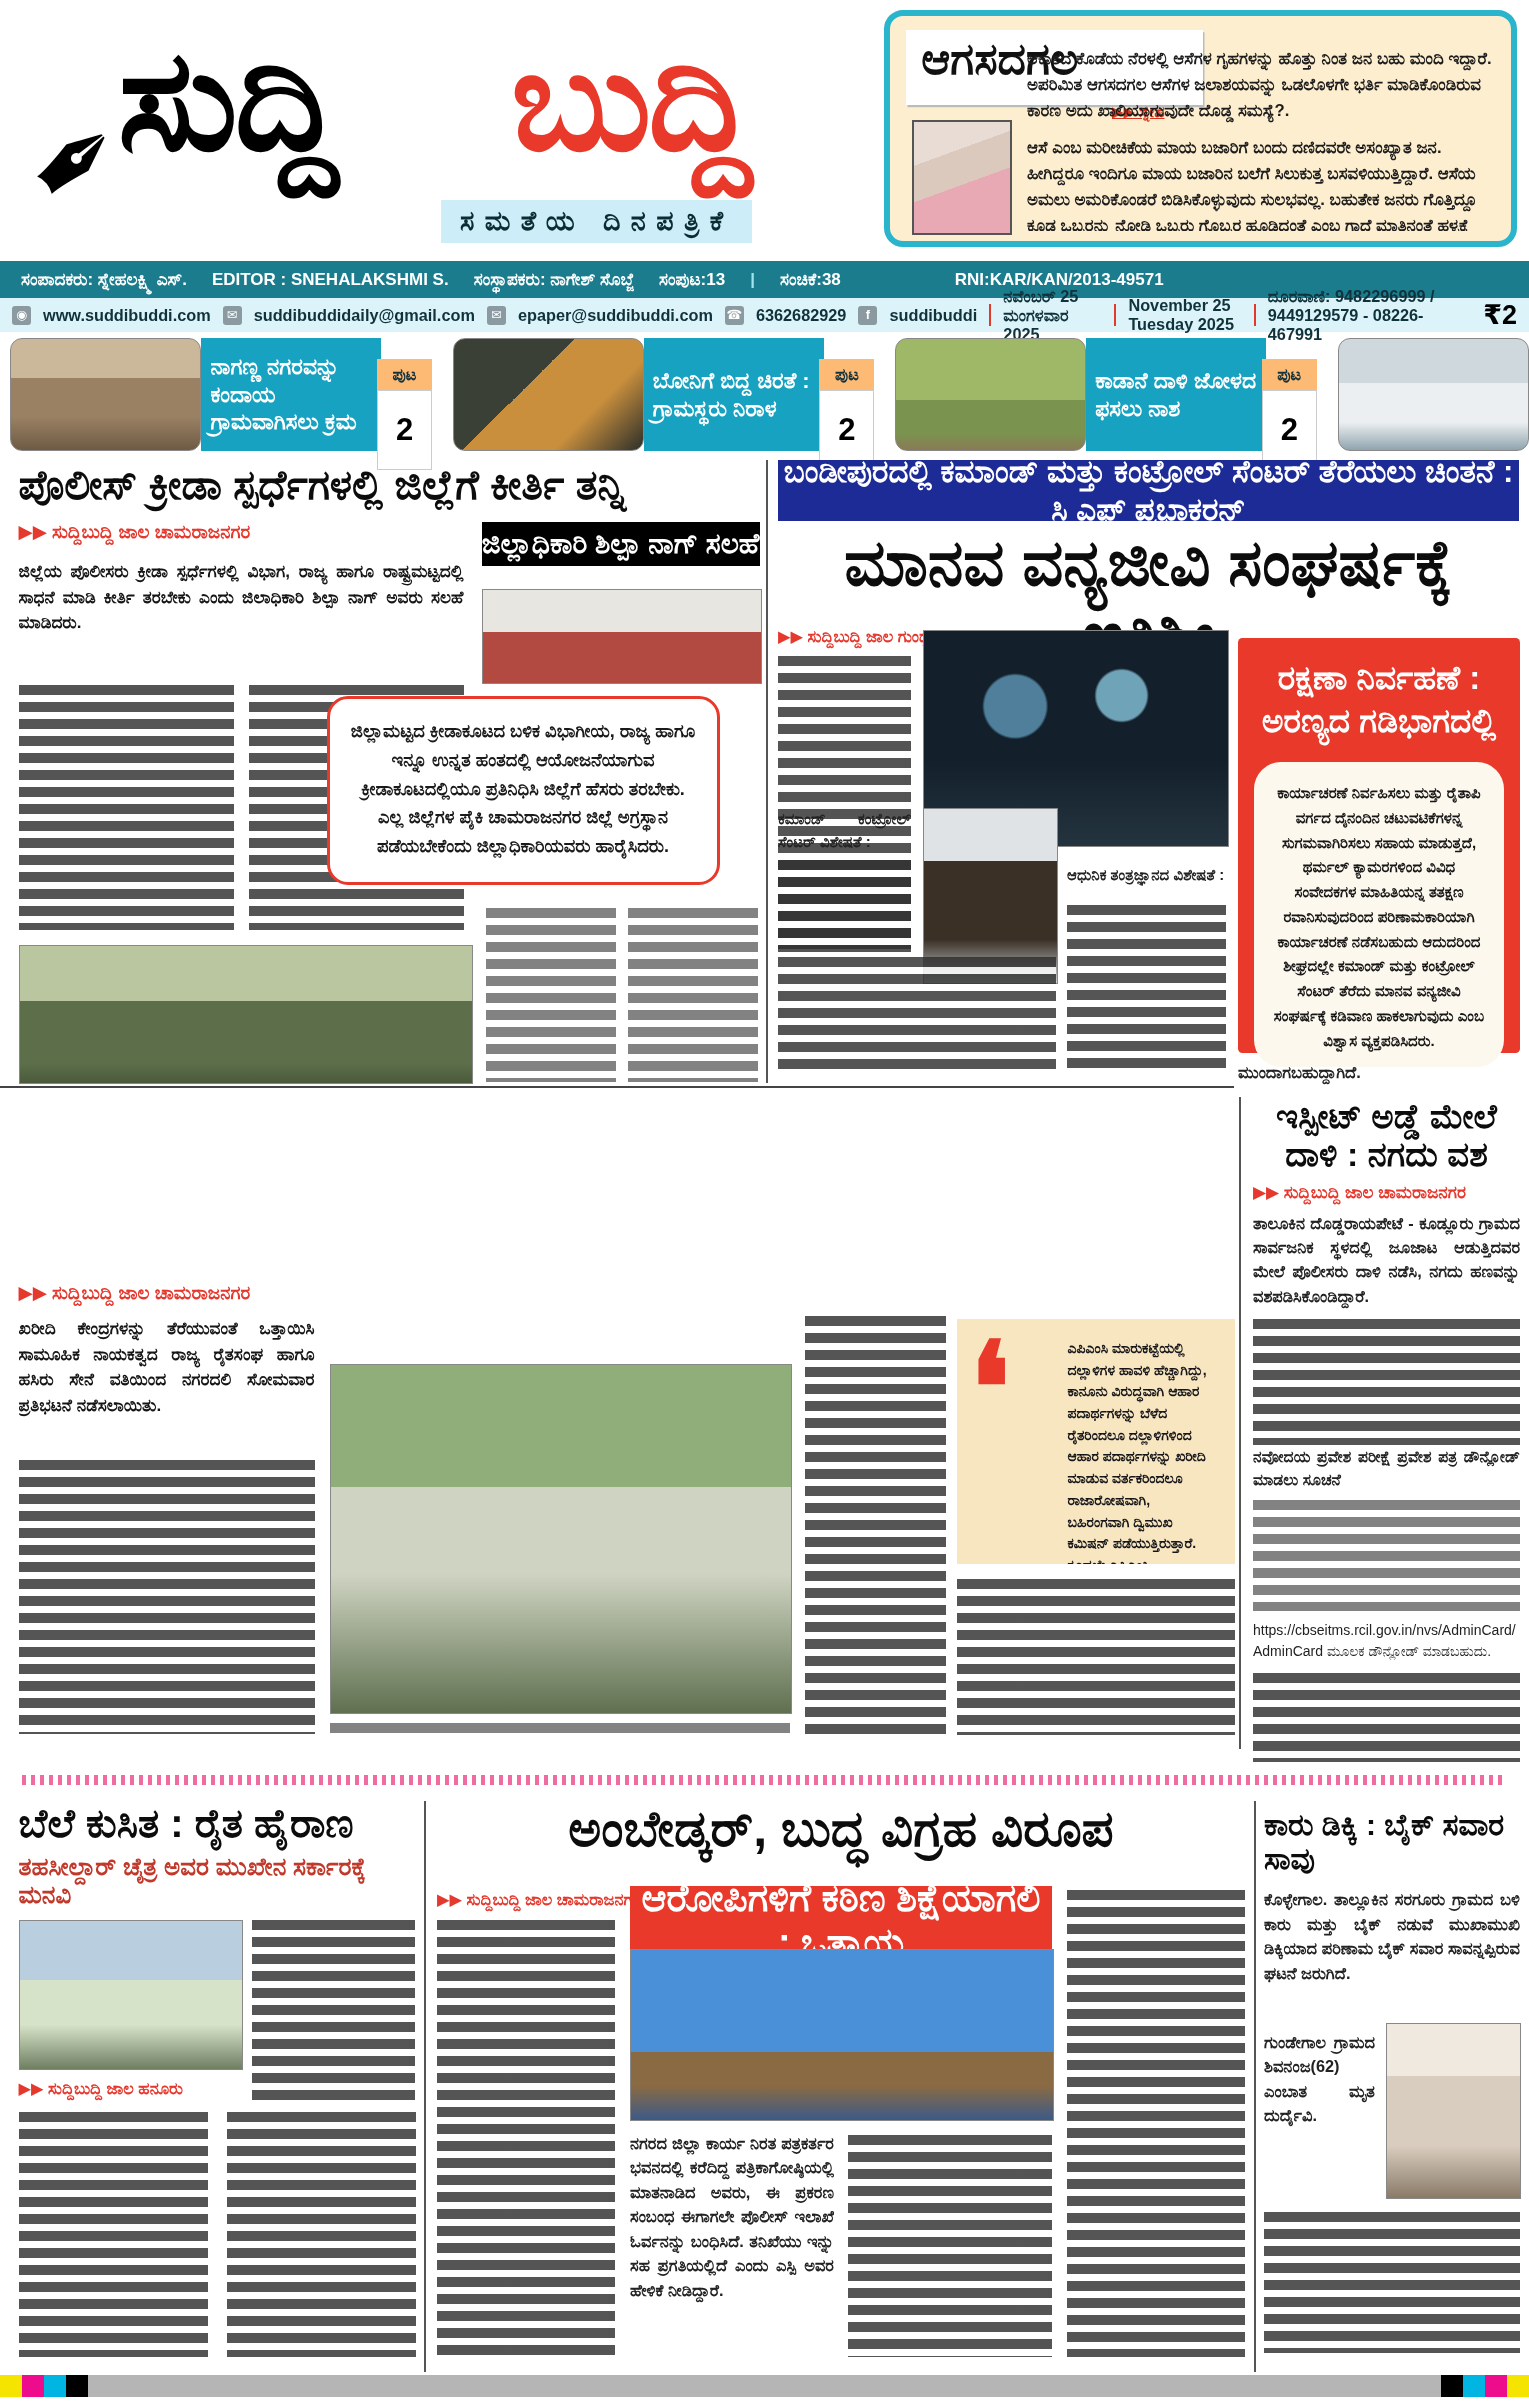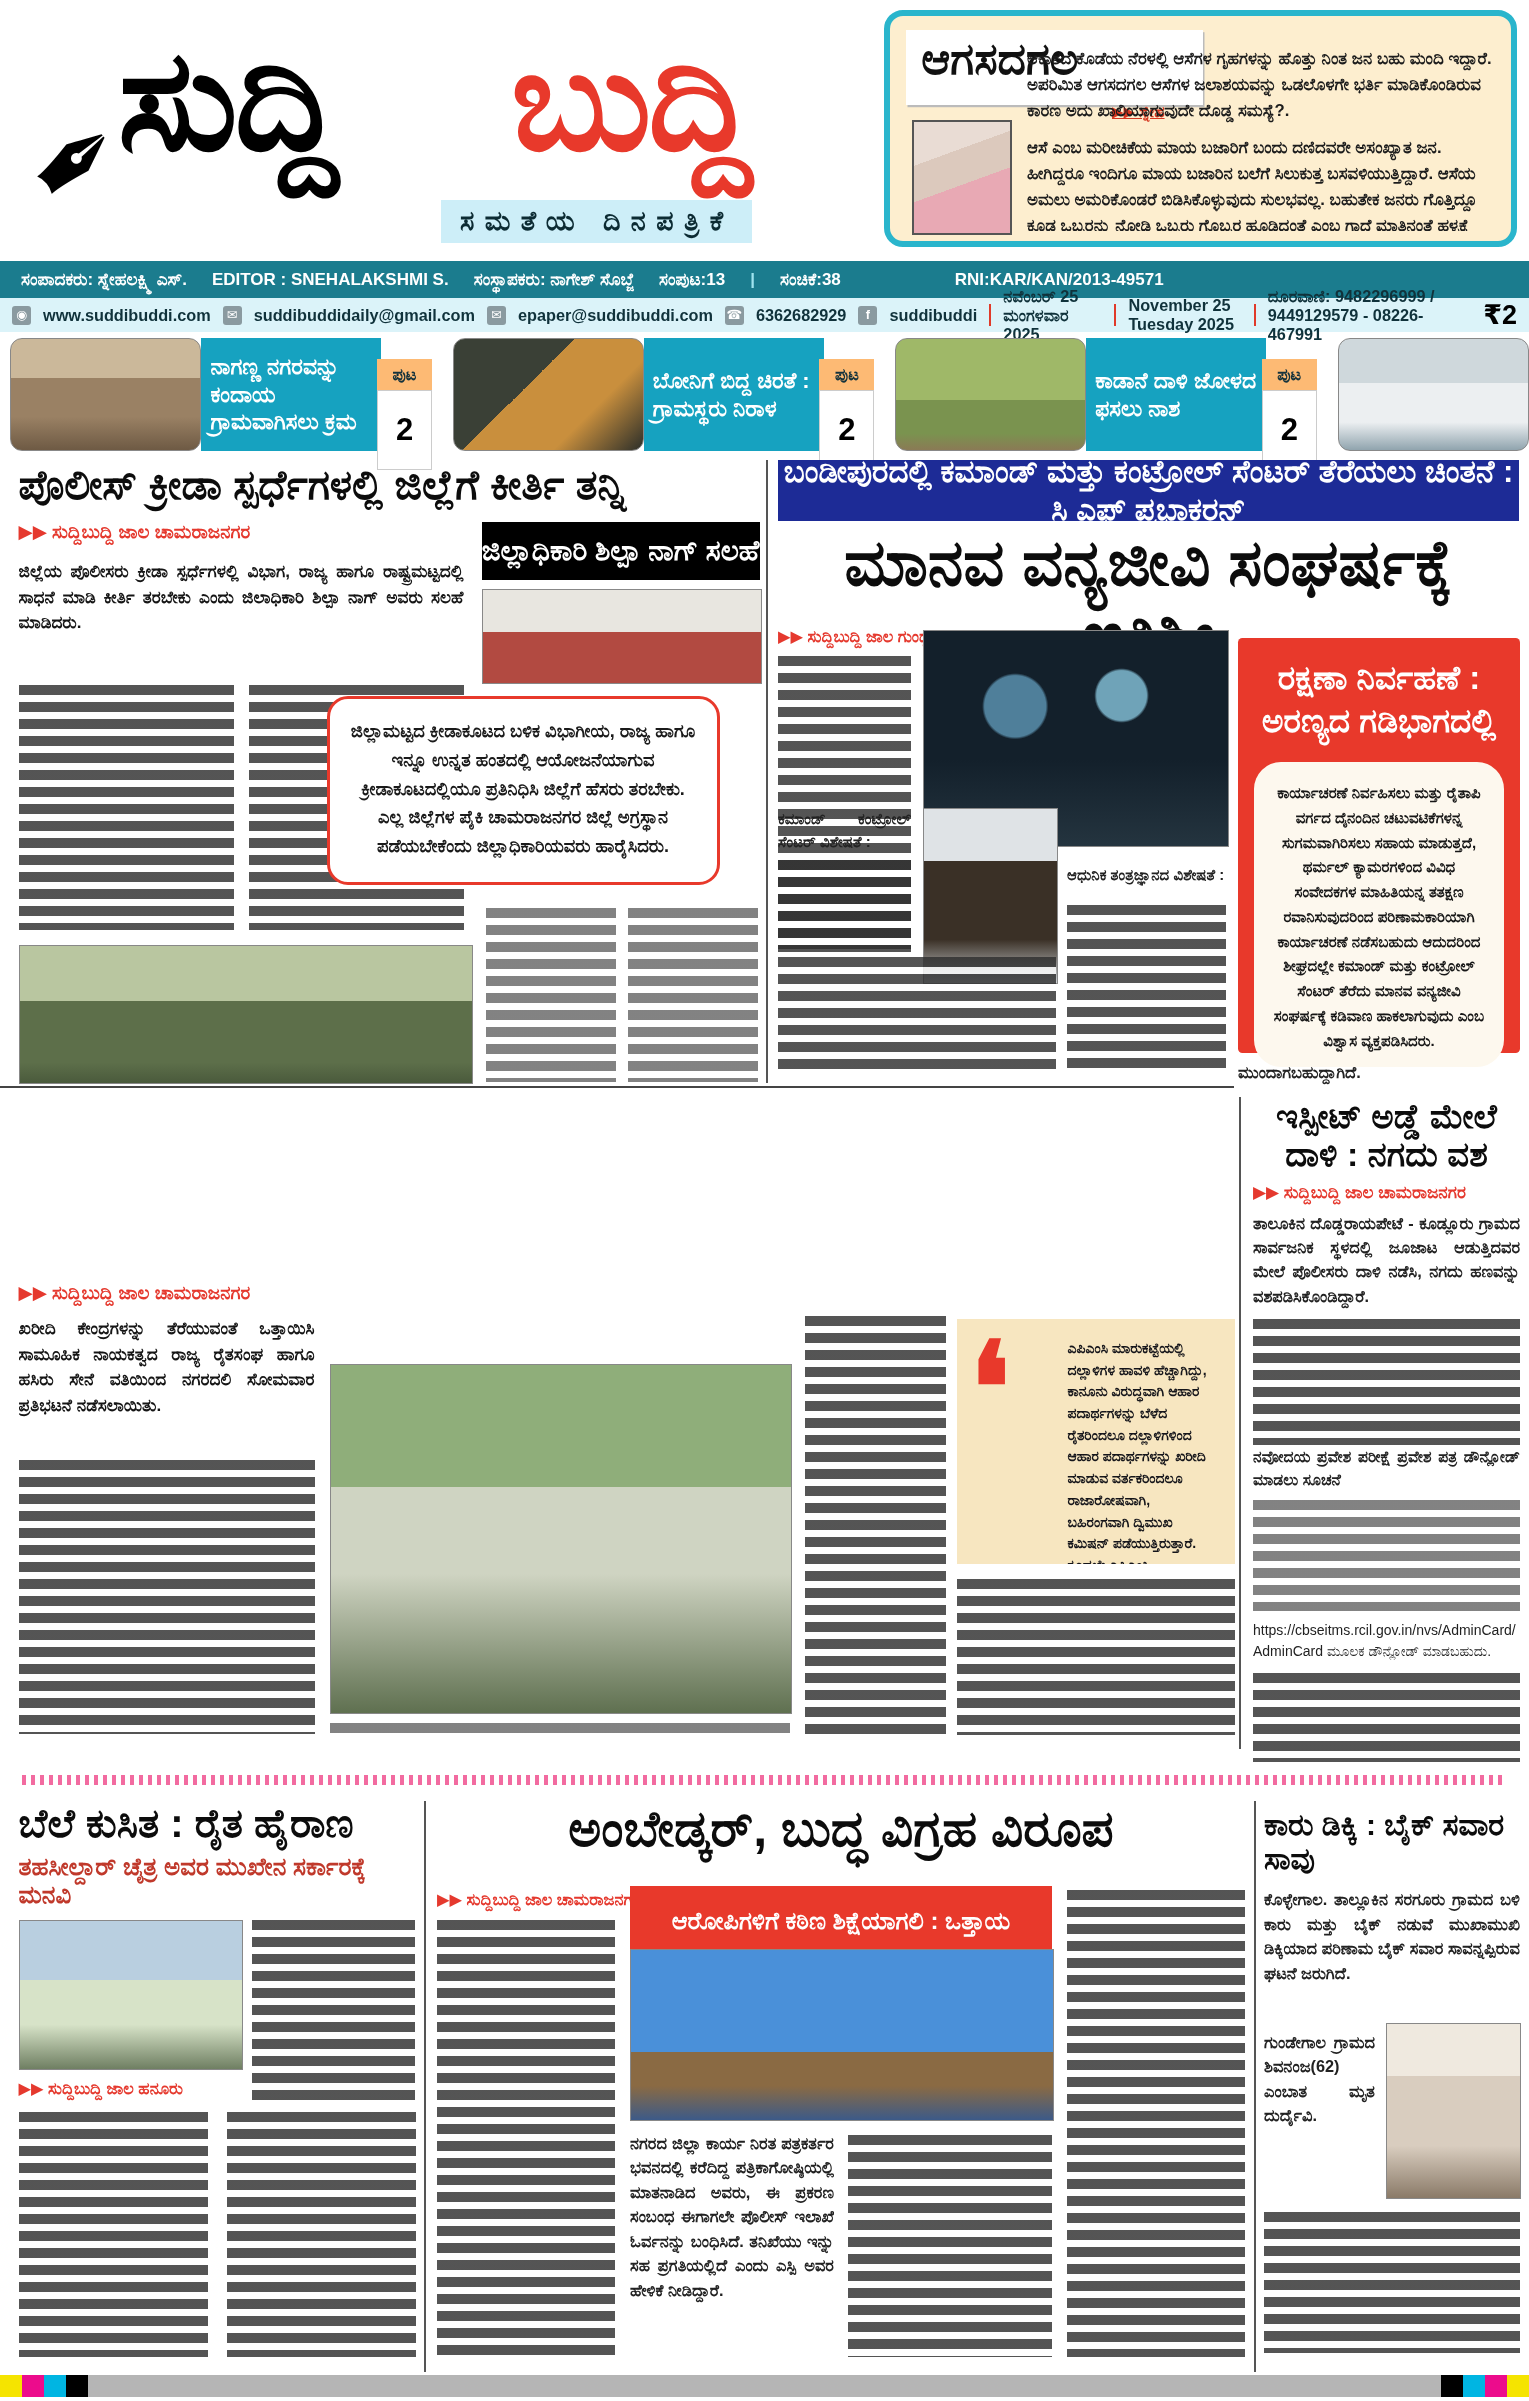--- a/index.html
+++ b/index.html
@@ -170,21 +170,21 @@
 
     </div>
   </div>
 
   <div class="abs" style="left:18.5px;top:463px;width:741px;height:619px;">
     <div class="hl" style="font-size:41px;">ಪೊಲೀಸ್ ಕ್ರೀಡಾ ಸ್ಪರ್ಧೆಗಳಲ್ಲಿ ಜಿಲ್ಲೆಗೆ ಕೀರ್ತಿ ತನ್ನಿ</div>
     <div class="byline" style="margin-top:12px;">▶▶ ಸುದ್ದಿಬುದ್ದಿ ಜಾಲ ಚಾಮರಾಜನಗರ</div>
     <div class="lead abs" style="left:0;top:96px;width:445px;height:119px;overflow:hidden;">ಜಿಲ್ಲೆಯ ಪೊಲೀಸರು ಕ್ರೀಡಾ ಸ್ಪರ್ಧೆಗಳಲ್ಲಿ ವಿಭಾಗ, ರಾಜ್ಯ ಹಾಗೂ ರಾಷ್ಟ್ರಮಟ್ಟದಲ್ಲಿ ಸಾಧನೆ ಮಾಡಿ ಕೀರ್ತಿ ತರಬೇಕು ಎಂದು ಜಿಲಾಧಿಕಾರಿ ಶಿಲ್ಪಾ ನಾಗ್ ಅವರು ಸಲಹೆ ಮಾಡಿದರು.</div>
     <div class="ftx abs" style="left:0;top:222px;width:215px;height:245px;"></div>
     <div class="ftx abs" style="left:230px;top:222px;width:215px;height:245px;"></div>
-    <div class="blackbox abs" style="left:463px;top:59px;width:278px;height:58px;">ಜಿಲ್ಲಾಧಿಕಾರಿ ಶಿಲ್ಪಾ ನಾಗ್ ಸಲಹೆ</div>
+    <div class="blackbox abs" style="left:463px;top:59px;width:278px;height:44px;">ಜಿಲ್ಲಾಧಿಕಾರಿ ಶಿಲ್ಪಾ ನಾಗ್ ಸಲಹೆ</div>
     <div class="ph ph-stage abs" style="left:463px;top:126px;width:278px;height:93px;"></div>
     <div class="hibox abs" style="left:308px;top:233px;width:393px;height:189px;box-sizing:border-box;">ಜಿಲ್ಲಾಮಟ್ಟದ ಕ್ರೀಡಾಕೂಟದ ಬಳಿಕ ವಿಭಾಗೀಯ, ರಾಜ್ಯ ಹಾಗೂ ಇನ್ನೂ ಉನ್ನತ ಹಂತದಲ್ಲಿ ಆಯೋಜನೆಯಾಗುವ ಕ್ರೀಡಾಕೂಟದಲ್ಲಿಯೂ ಪ್ರತಿನಿಧಿಸಿ ಜಿಲ್ಲೆಗೆ ಹೆಸರು ತರಬೇಕು. ಎಲ್ಲ ಜಿಲ್ಲೆಗಳ ಪೈಕಿ ಚಾಮರಾಜನಗರ ಜಿಲ್ಲೆ ಅಗ್ರಸ್ಥಾನ ಪಡೆಯಬೇಕೆಂದು ಜಿಲ್ಲಾಧಿಕಾರಿಯವರು ಹಾರೈಸಿದರು.</div>
     <div class="ph ph-sports abs" style="left:0;top:482px;width:452px;height:137px;"></div>
     <div class="ftx abs light" style="left:467px;top:445px;width:130px;height:174px;"></div>
     <div class="ftx abs light" style="left:609px;top:445px;width:130px;height:174px;"></div>
   </div>
 
   <div class="abs vrule" style="left:766px;top:460px;height:623px;"></div>
 
   <div class="abs" style="left:778px;top:460px;width:741px;height:623px;">
@@ -246,21 +246,21 @@
     <div class="ftx abs" style="left:0;top:311px;width:189px;height:245px;"></div>
     <div class="ftx abs" style="left:208px;top:311px;width:189px;height:245px;"></div>
   </div>
 
   <div class="abs vrule" style="left:424px;top:1801px;height:571px;"></div>
 
   <div class="abs" style="left:437px;top:1801px;width:808px;height:571px;">
     <div class="hl" style="font-size:50px;text-align:center;">ಅಂಬೇಡ್ಕರ್, ಬುದ್ಧ ವಿಗ್ರಹ ವಿರೂಪ</div>
     <div class="byline abs" style="left:0;top:89px;font-size:16.3px;">▶▶ ಸುದ್ದಿಬುದ್ದಿ ಜಾಲ ಚಾಮರಾಜನಗರ</div>
     <div class="ftx abs" style="left:0;top:119px;width:178px;height:437px;"></div>
-    <div class="redbar abs" style="left:193px;top:85px;width:422px;height:69px;font-size:24px;">ಆರೋಪಿಗಳಿಗೆ ಕಠಿಣ ಶಿಕ್ಷೆಯಾಗಲಿ : ಒತ್ತಾಯ</div>
+    <div class="redbar abs" style="left:193px;top:85px;width:422px;height:69px;font-size:38px;">ಆರೋಪಿಗಳಿಗೆ ಕಠಿಣ ಶಿಕ್ಷೆಯಾಗಲಿ : ಒತ್ತಾಯ</div>
     <div class="ph ph-presser abs" style="left:193px;top:148px;width:422px;height:170px;"></div>
     <div class="plain abs" style="left:193px;top:330px;width:204px;height:222px;overflow:hidden;font-weight:bold;">ನಗರದ ಜಿಲ್ಲಾ ಕಾರ್ಯ ನಿರತ ಪತ್ರಕರ್ತರ ಭವನದಲ್ಲಿ ಕರೆದಿದ್ದ ಪತ್ರಿಕಾಗೋಷ್ಠಿಯಲ್ಲಿ ಮಾತನಾಡಿದ ಅವರು, ಈ ಪ್ರಕರಣ ಸಂಬಂಧ ಈಗಾಗಲೇ ಪೊಲೀಸ್ ಇಲಾಖೆ ಓರ್ವನನ್ನು ಬಂಧಿಸಿದೆ. ತನಿಖೆಯು ಇನ್ನು ಸಹ ಪ್ರಗತಿಯಲ್ಲಿದೆ ಎಂದು ಎಸ್ಪಿ ಅವರ ಹೇಳಿಕೆ ನೀಡಿದ್ದಾರೆ.</div>
     <div class="ftx abs" style="left:411px;top:334px;width:204px;height:222px;"></div>
     <div class="ftx abs" style="left:630px;top:89px;width:178px;height:467px;"></div>
   </div>
 
   <div class="abs vrule" style="left:1254px;top:1801px;height:571px;"></div>
 
   <div class="abs" style="left:1264px;top:1808px;width:256px;height:563px;">
     <div class="hl" style="font-size:30px;">ಕಾರು ಡಿಕ್ಕಿ : ಬೈಕ್ ಸವಾರ ಸಾವು</div>

